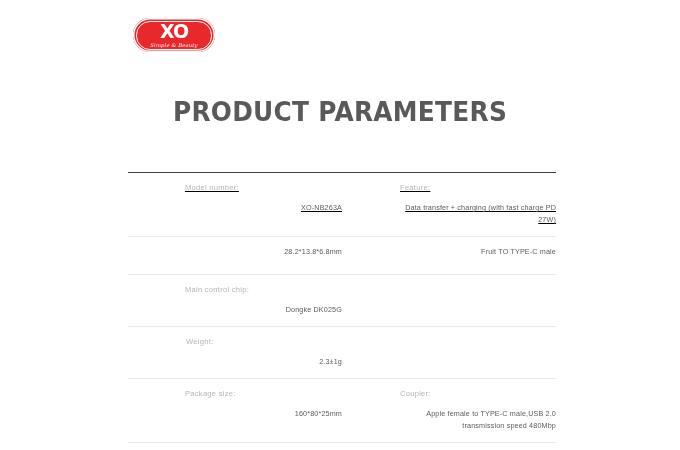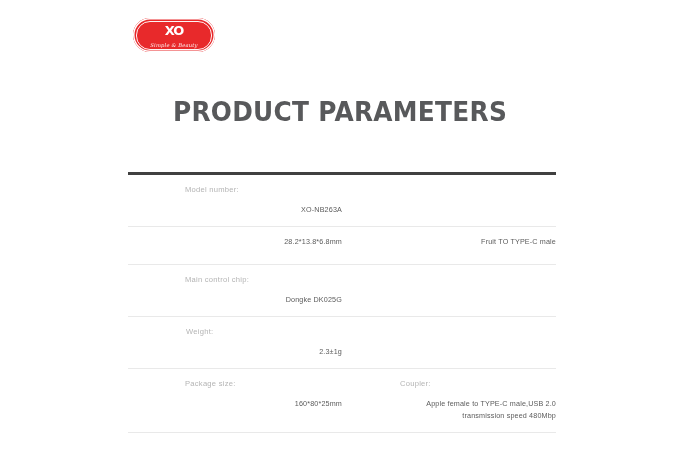--- a/index.html
+++ b/index.html
@@ -42,21 +42,21 @@
   }
   .logo-xo {
     position: absolute;
     top: 3px;
     left: 0;
     right: 0;
     text-align: center;
     color: #ffffff;
     font-family: "DejaVu Sans", sans-serif;
     font-weight: 700;
-    font-size: 13px;
+    font-size: 19px;
     letter-spacing: -1px;
     line-height: 20px;
   }
   .logo-tag {
     position: absolute;
     bottom: 3px;
     left: 0;
     right: 0;
     text-align: center;
     color: #ffffff;
@@ -91,21 +91,22 @@
     width: 428px;
   }
   .spec-row {
     display: flex;
     border-bottom: 1px solid #e9e9e9;
     padding: 9px 0 10px 0;
     min-height: 38px;
     box-sizing: border-box;
   }
   .spec-row:first-child {
-    border-top: 3px solid #404040;
+    border-top: 1px solid #404040;
+    text-decoration: underline;
   }
   .spec-col {
     flex: 0 0 50%;
     max-width: 50%;
     padding-left: 57px;
     box-sizing: border-box;
   }
   .spec-col.right {
     padding-left: 58px;
   }
@@ -137,20 +138,24 @@
 
 <div class="page-title">PRODUCT PARAMETERS</div>
 
 <div class="spec-table">
 
   <div class="spec-row">
     <div class="spec-col">
       <div class="spec-label">Model number:</div>
       <div class="spec-value">XO-NB263A</div>
     </div>
+    <div class="spec-col right">
+      <div class="spec-label">Feature:</div>
+      <div class="spec-value">Data transfer + charging (with fast charge PD 27W)</div>
+    </div>
   </div>
 
   <div class="spec-row">
     <div class="spec-col">
       <div class="spec-value">28.2*13.8*6.8mm</div>
     </div>
     <div class="spec-col right">
       <div class="spec-value">Fruit TO TYPE-C male</div>
     </div>
   </div>

